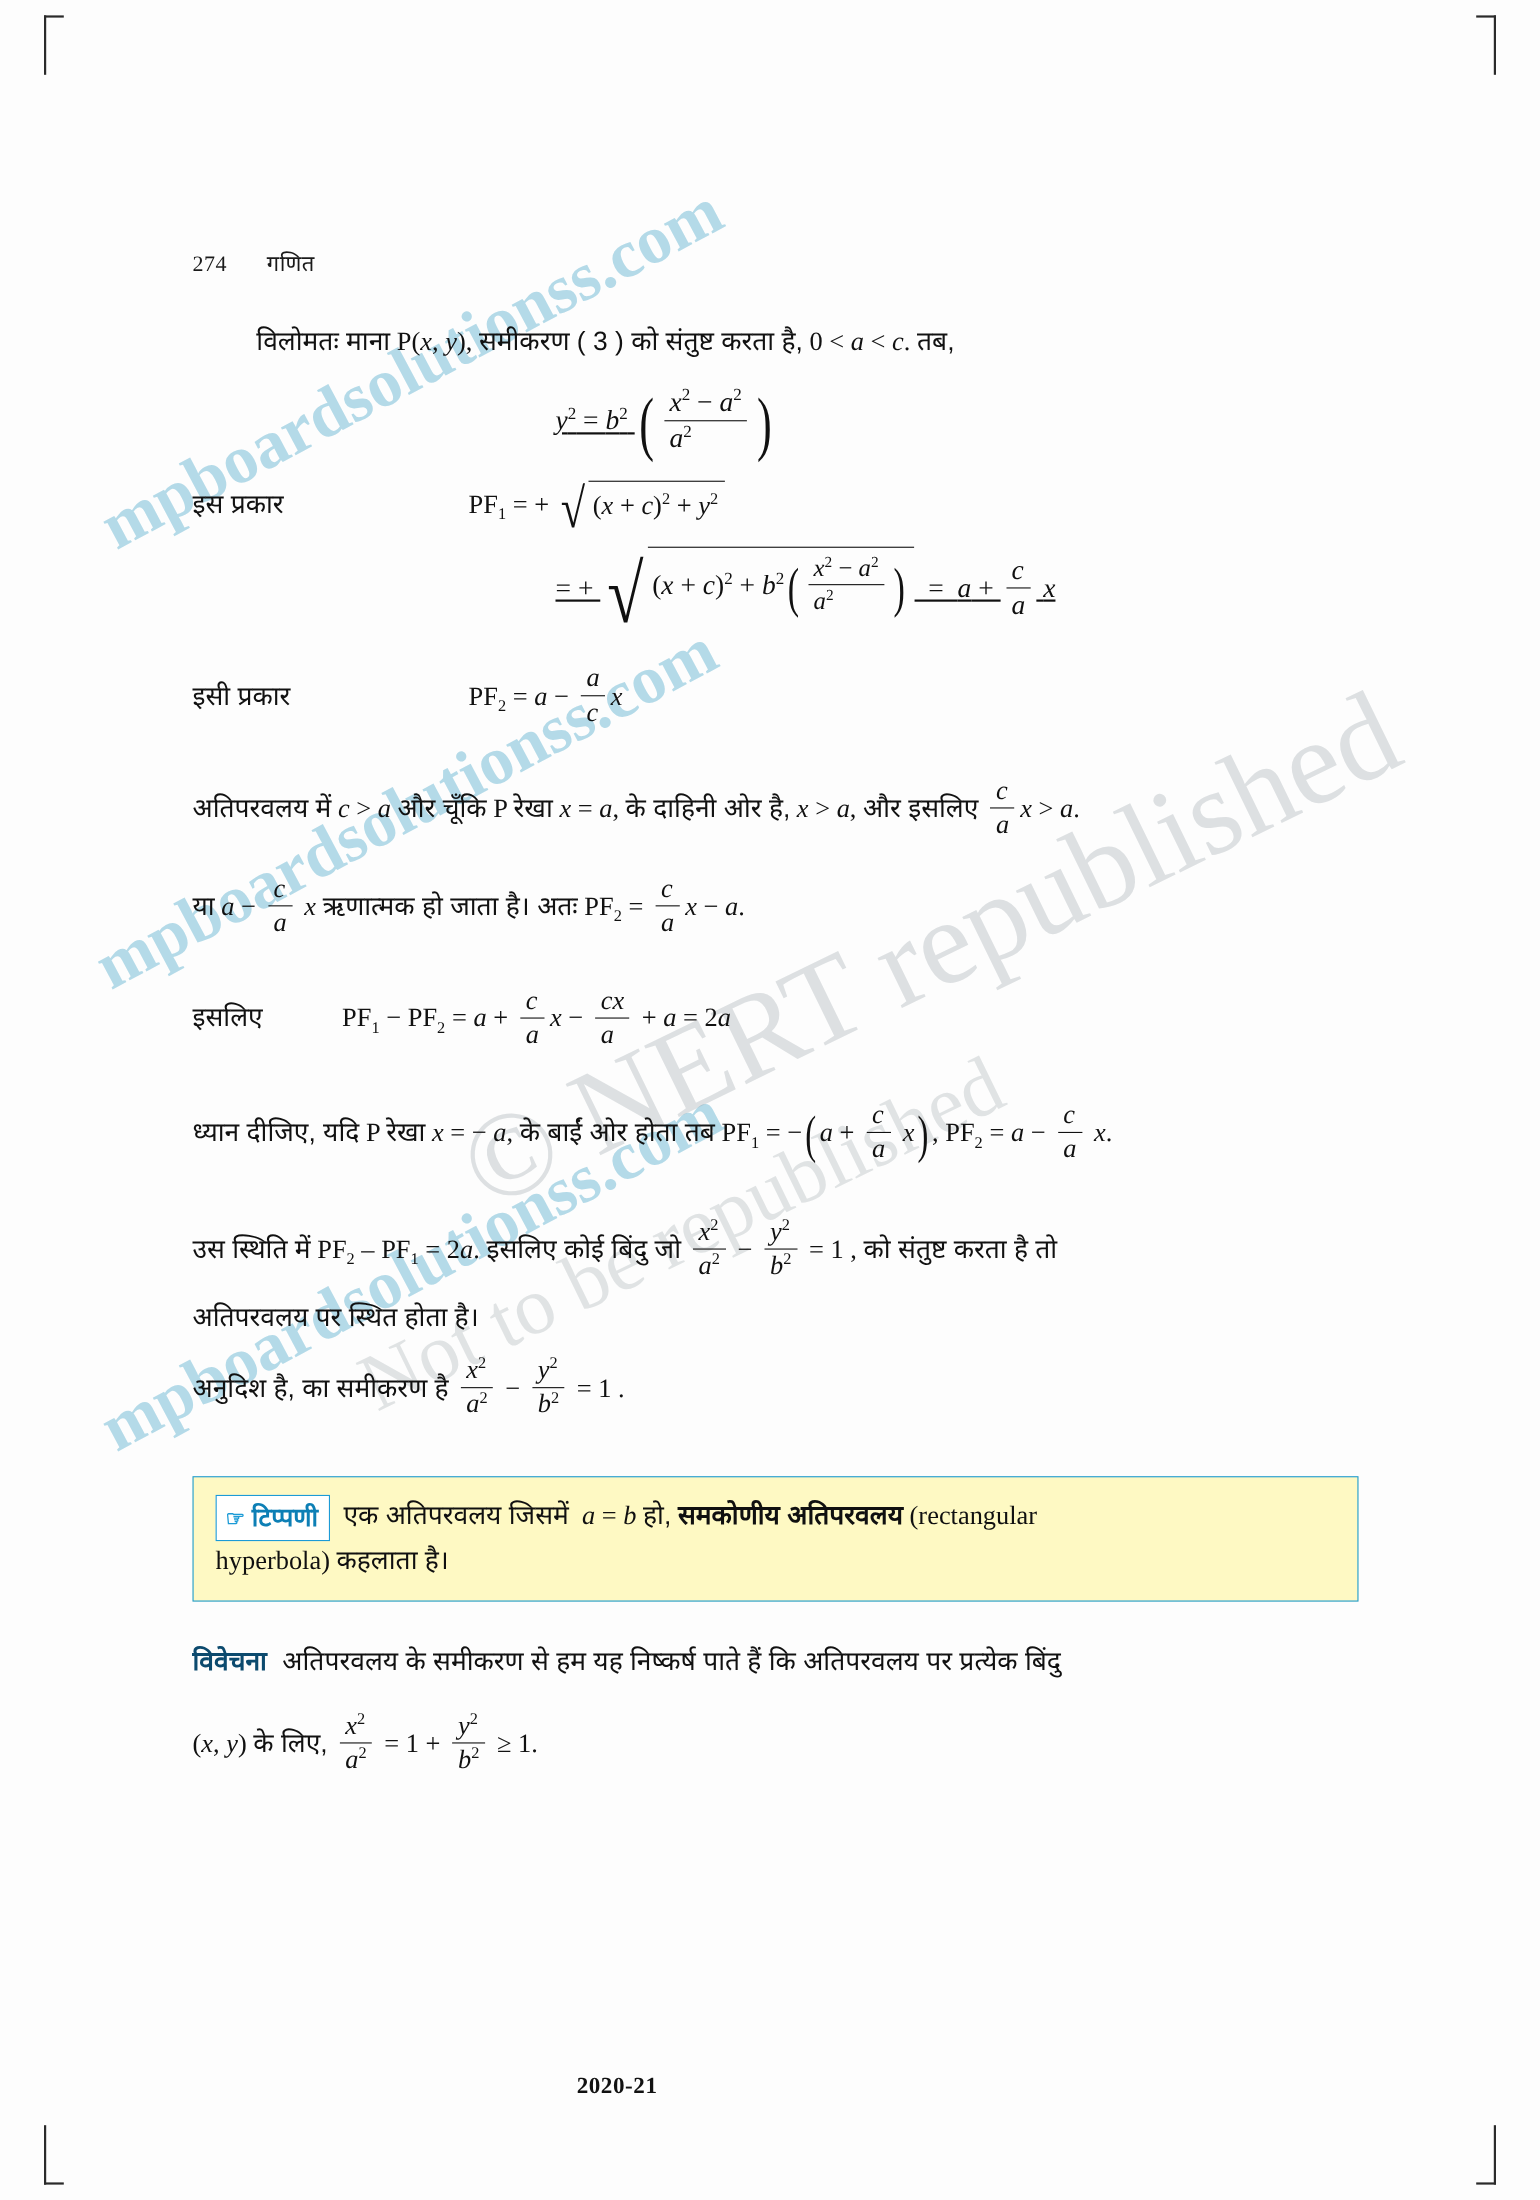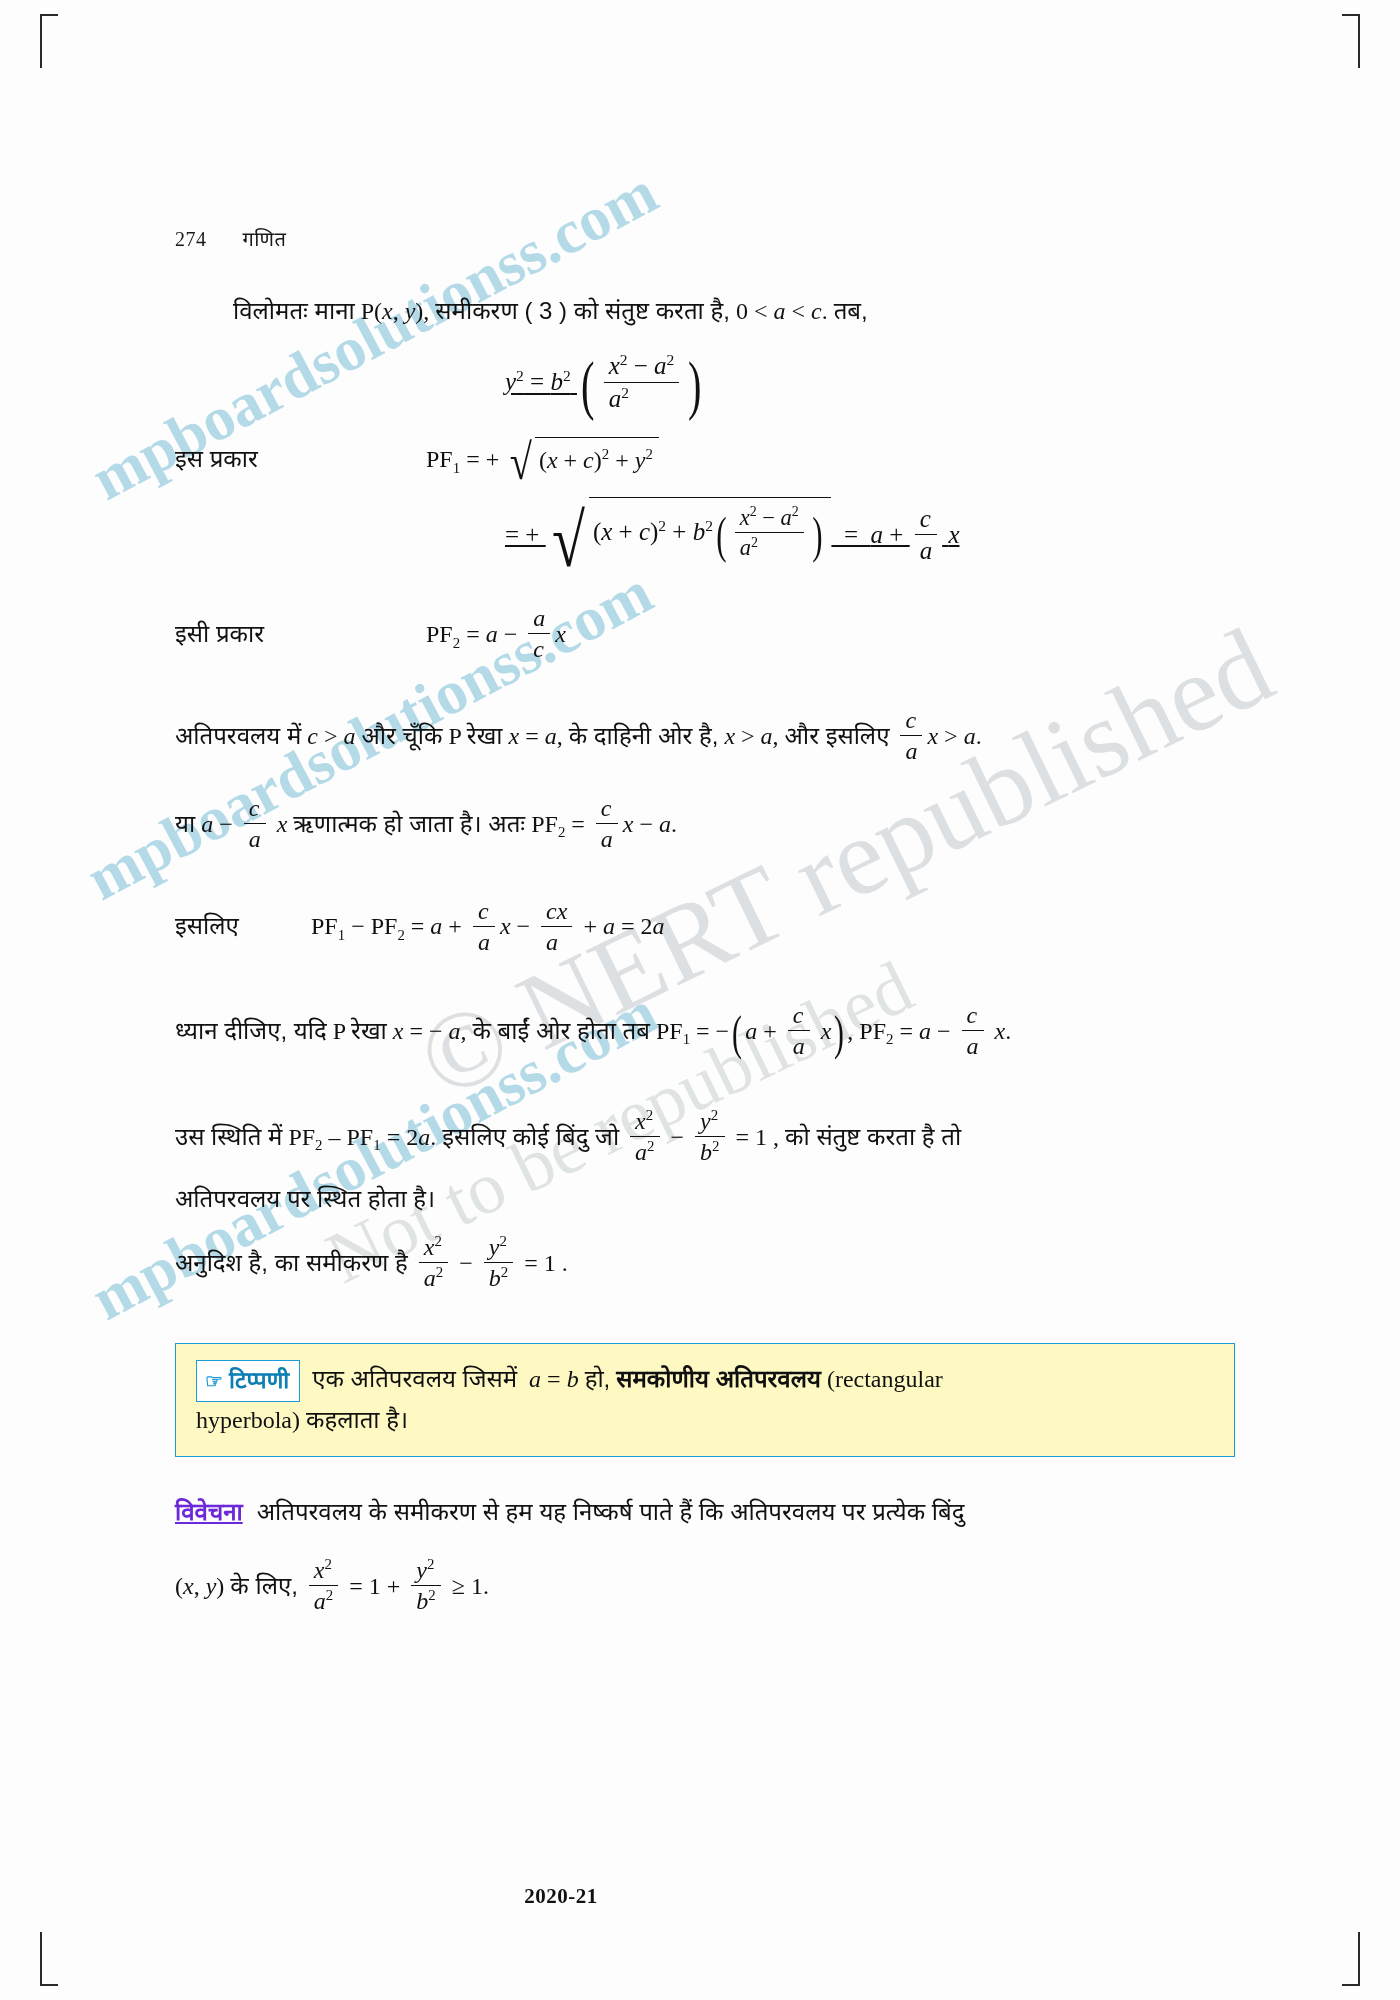--- a/index.html
+++ b/index.html
@@ -145,21 +145,21 @@
     color: #0d7fb5;
     font-weight: bold;
     padding: 2px 10px 3px 8px;
     margin-right: 12px;
     font-size: 23px;
     vertical-align: middle;
   }
   .note-tag .hand { color: #1c9bd6; margin-right: 6px; font-size: 20px; }
   .bold { font-weight: bold; }
 
-  .disc-tag { color: #6d28d9; font-weight: bold; margin-right: 14px; text-decoration: underline; }
+  .disc-tag { color: #0c4a6e; font-weight: bold; margin-right: 14px; }
 
   .footer {
     position: absolute;
     left: 0;
     top: 1884px;
     width: 1122px;
     text-align: center;
     font-size: 21px;
     font-weight: bold;
     letter-spacing: 0.5px;

